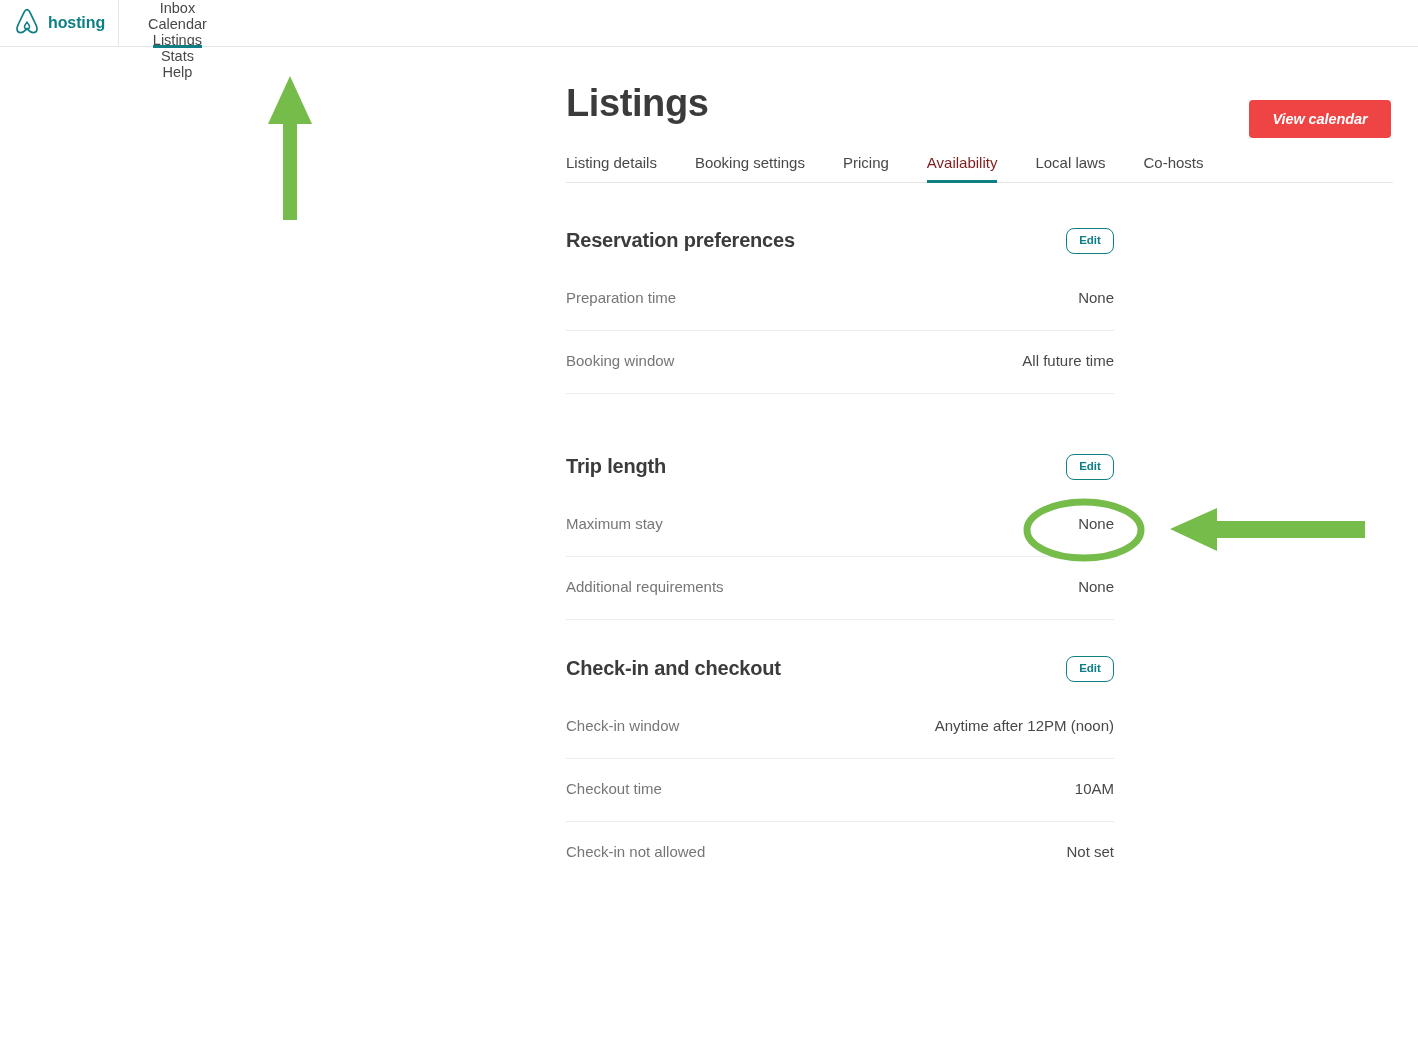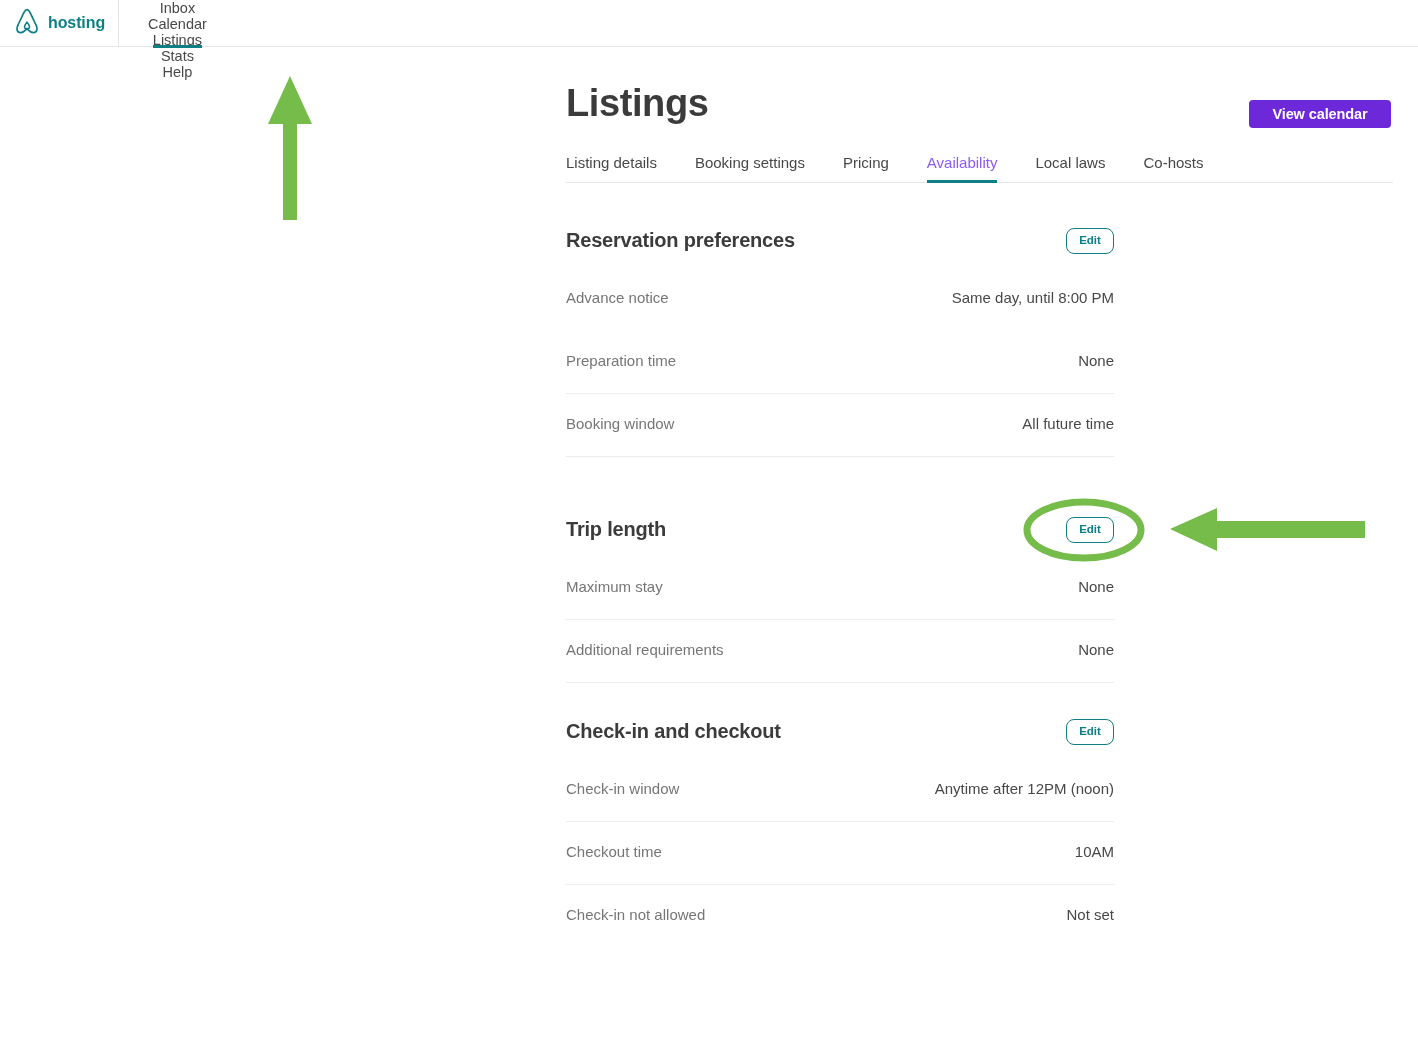--- a/index.html
+++ b/index.html
@@ -90,51 +90,52 @@
     font-weight: 700;
     color: #3b3b3b;
     margin: 0;
     padding-top: 84px;
     line-height: 1.05;
     letter-spacing: -0.4px;
   }
   .view-calendar-btn {
     position: absolute;
     left: 1249px; top: 100px;
-    width: 142px; height: 28px;
-    background: #6d28d9;
+    width: 142px; height: 38px;
+    background: #ef4444;
     color: #ffffff;
     border: none;
     border-radius: 4px;
     font-size: 14.5px;
     font-weight: 700;
     font-family: "Liberation Sans", sans-serif;
     cursor: pointer;
     letter-spacing: -0.1px;
+    font-style: italic;
   }
 
   .tabs {
     position: relative;
     margin-top: 30px;
     display: flex;
     align-items: flex-end;
     gap: 12px;
     border-bottom: 1px solid #e6e6e6;
     width: 827px;
   }
   .tab {
     position: relative;
     padding: 0 0 11px 0;
     margin-right: 26px;
     font-size: 15px;
     color: #484848;
     cursor: pointer;
     white-space: nowrap;
   }
-  .tab.active { color: #8b5cf6; }
+  .tab.active { color: #7f1d1d; }
   .tab.active::after {
     content: "";
     position: absolute;
     left: 0; right: 0;
     bottom: -1px;
     height: 3px;
     background: #0e7f85;
   }
 
   
@@ -235,24 +236,20 @@
     <div class="tab">Local laws</div>
     <div class="tab">Co-hosts</div>
   </div>
 
   <div class="section" style="margin-top:41px;">
     <div class="section-head">
       <h2 class="section-title">Reservation preferences</h2>
       <button class="edit-btn">Edit</button>
     </div>
     <div class="rows">
-      <div class="row no-rule">
-        <span class="row-label">Advance notice</span>
-        <span class="row-value">Same day, until 8:00 PM</span>
-      </div>
       <div class="row">
         <span class="row-label">Preparation time</span>
         <span class="row-value">None</span>
       </div>
       <div class="row">
         <span class="row-label">Booking window</span>
         <span class="row-value">All future time</span>
       </div>
     </div>
   </div>

